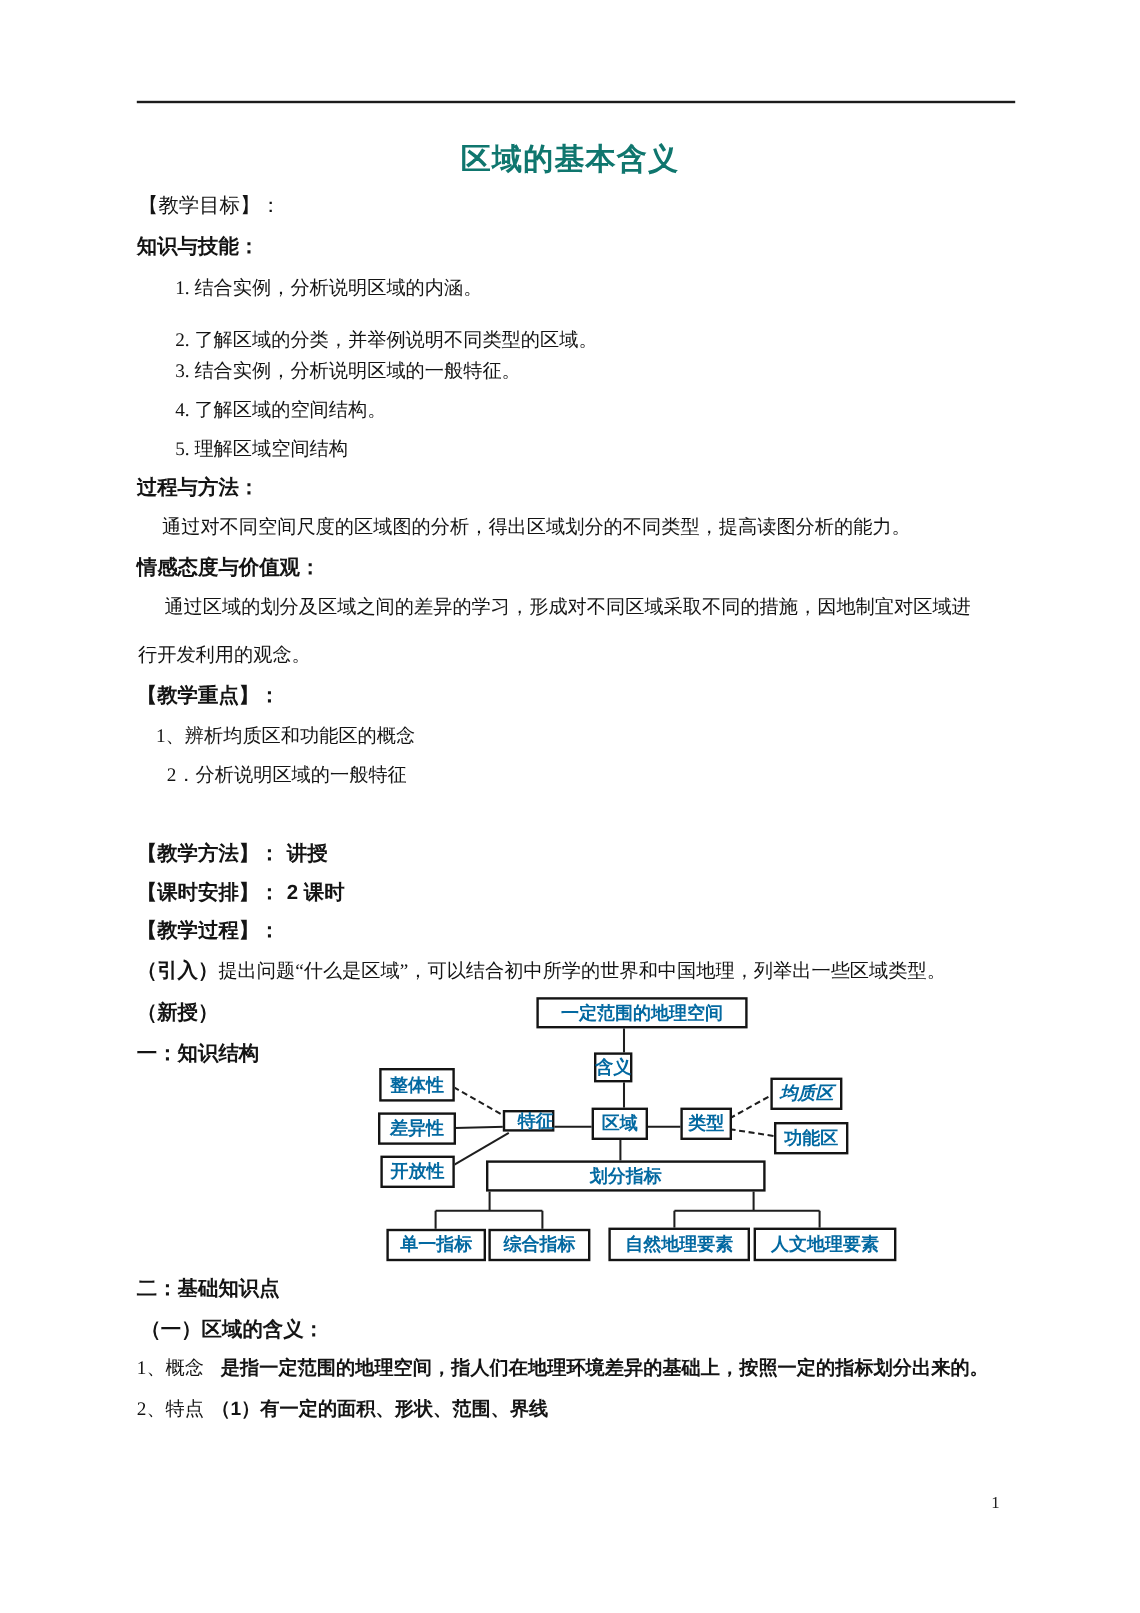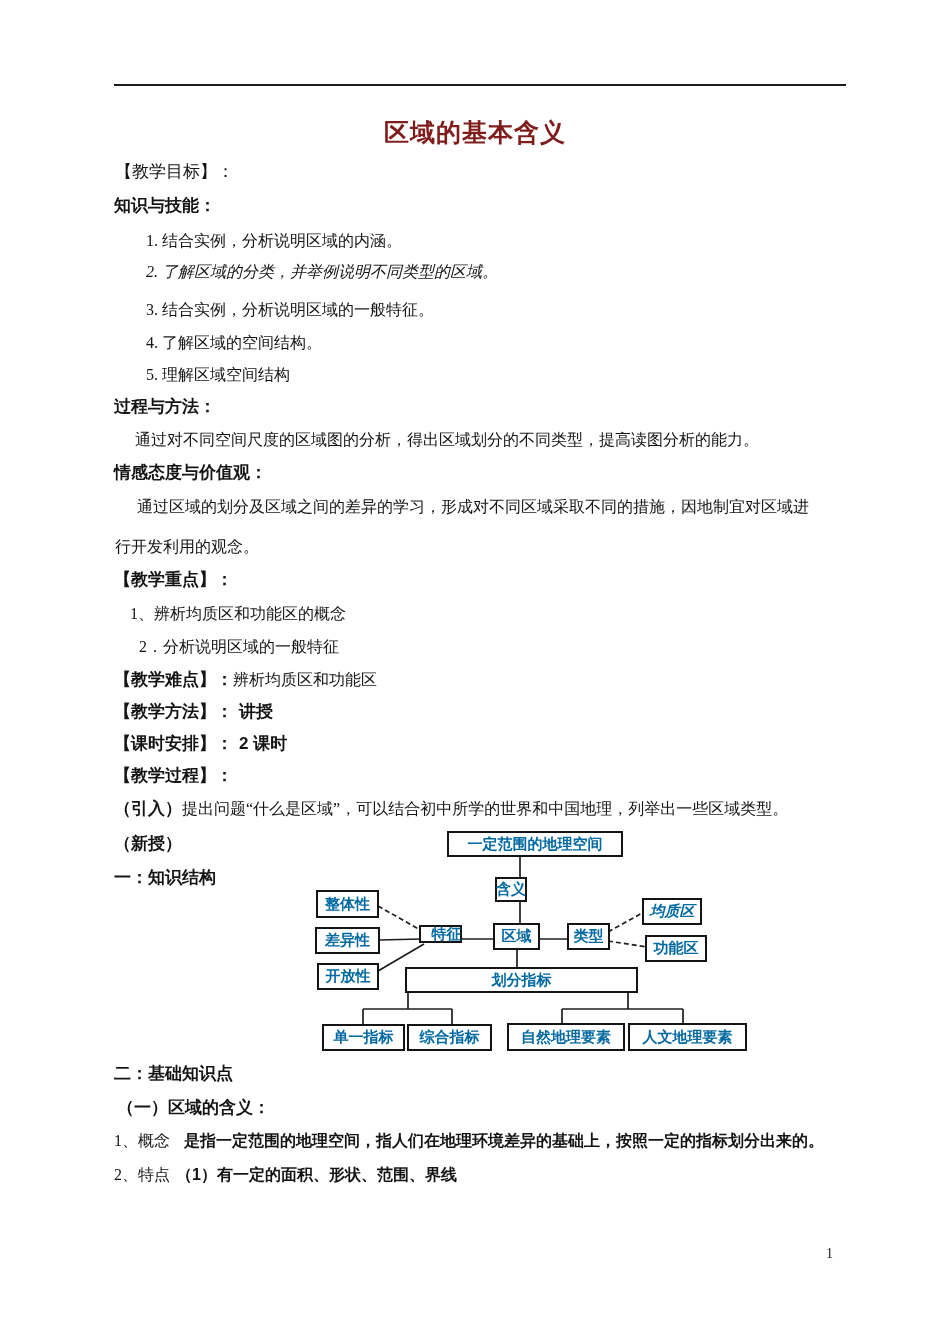--- a/index.html
+++ b/index.html
@@ -1,21 +1,21 @@
 <!DOCTYPE html>
 <html><head>
 <meta charset="utf-8">
 <style>
   html,body{margin:0;padding:0;background:#ffffff;}
   .page{position:relative;width:950px;height:1344px;background:#ffffff;overflow:hidden;
         font-family:"Liberation Serif","DejaVu Serif",serif;color:#141414;}
   .toprule{position:absolute;left:114px;top:84px;width:732px;height:2px;background:#1c1c1c;}
   .title{position:absolute;left:0;top:116px;width:100%;margin:0;text-align:center;
          font-family:"Liberation Sans","DejaVu Sans",sans-serif;font-weight:700;
-         font-size:25px;color:#7f1d1d;letter-spacing:1px;}
+         font-size:25px;color:#0f766e;letter-spacing:1px;}
   .ln{position:absolute;white-space:nowrap;line-height:1.2;}
   .fs16{font-size:16px;}
   .fs17{font-size:17px;}
   .serif{font-family:"Liberation Serif","DejaVu Serif",serif;font-weight:400;}
   .hei{font-family:"Liberation Sans","DejaVu Sans",sans-serif;font-weight:700;}
   .gap{margin-left:14px;}
   .sgap{margin-left:6px;}
   
   .diagram{position:absolute;left:300px;top:828px;width:460px;height:226px;}
   .diagram svg{position:absolute;left:0;top:0;z-index:1;}
@@ -32,39 +32,36 @@
 
   <div class="toprule"></div>
 
   <h1 class="title">区域的基本含义</h1>
 
   <div class="ln serif fs17" style="left:115px;top:162px;">【教学目标】：</div>
 
   <div class="ln hei fs17" style="left:114px;top:196px;">知识与技能：</div>
 
   <div class="ln serif fs16" style="left:146px;top:231px;">1. 结合实例，分析说明区域的内涵。</div>
-  <div class="ln serif fs16" style="left:146px;top:262px;font-style:italic;">2. 了解区域的分类，并举例说明不同类型的区域。</div>
+  <div class="ln serif fs16" style="left:146px;top:274px;">2. 了解区域的分类，并举例说明不同类型的区域。</div>
   <div class="ln serif fs16" style="left:146px;top:300px;">3. 结合实例，分析说明区域的一般特征。</div>
   <div class="ln serif fs16" style="left:146px;top:333px;">4. 了解区域的空间结构。</div>
   <div class="ln serif fs16" style="left:146px;top:365px;">5. 理解区域空间结构</div>
 
   <div class="ln hei fs17" style="left:114px;top:397px;">过程与方法：</div>
   <div class="ln serif fs16" style="left:135px;top:430px;">通过对不同空间尺度的区域图的分析，得出区域划分的不同类型，提高读图分析的能力。</div>
 
   <div class="ln hei fs17" style="left:114px;top:463px;">情感态度与价值观：</div>
   <div class="ln serif fs16" style="left:137px;top:497px;">通过区域的划分及区域之间的差异的学习，形成对不同区域采取不同的措施，因地制宜对区域进</div>
   <div class="ln serif fs16" style="left:115px;top:537px;">行开发利用的观念。</div>
 
   <div class="ln hei fs17" style="left:114px;top:570px;">【教学重点】：</div>
   <div class="ln serif fs16" style="left:130px;top:604px;">1、辨析均质区和功能区的概念</div>
   <div class="ln serif fs16" style="left:139px;top:637px;">2．分析说明区域的一般特征</div>
 
-  <div class="ln fs17" style="left:114px;top:670px;">
-    <span class="hei">【教学难点】：</span><span class="serif fs16">辨析均质区和功能区</span>
-  </div>
 
   <div class="ln fs17" style="left:114px;top:702px;">
     <span class="hei">【教学方法】：</span><span class="hei sgap">讲授</span>
   </div>
 
   <div class="ln fs17" style="left:114px;top:734px;">
     <span class="hei">【课时安排】：</span><span class="hei sgap">2 课时</span>
   </div>
 
   <div class="ln hei fs17" style="left:114px;top:766px;">【教学过程】：</div>

